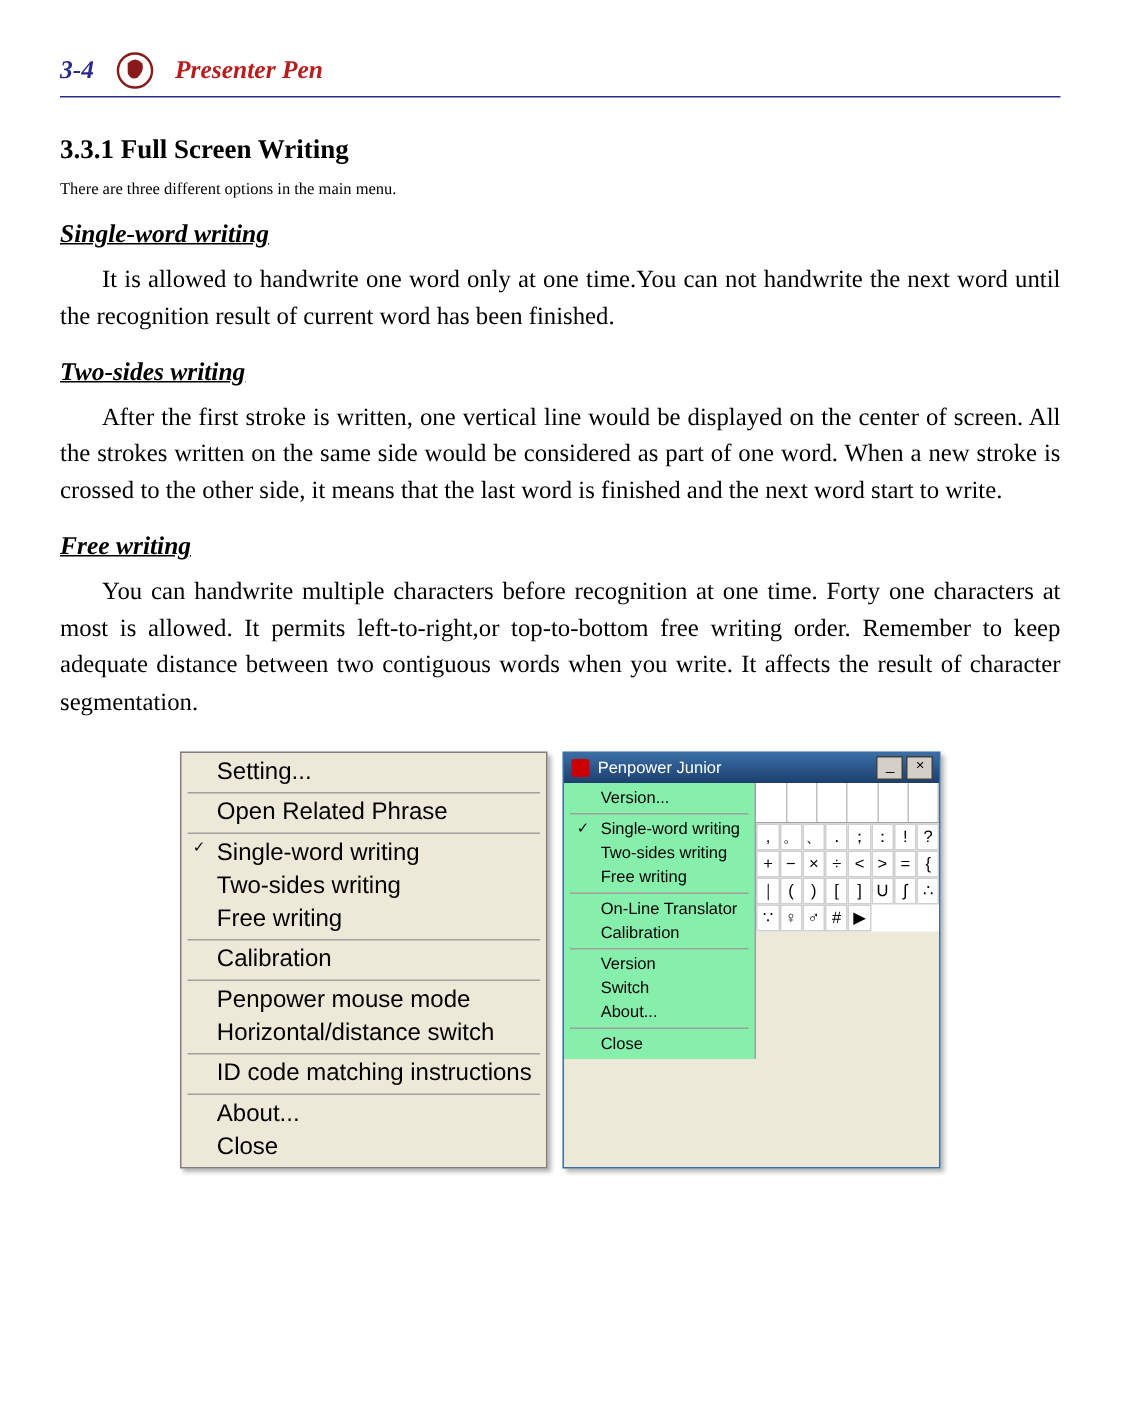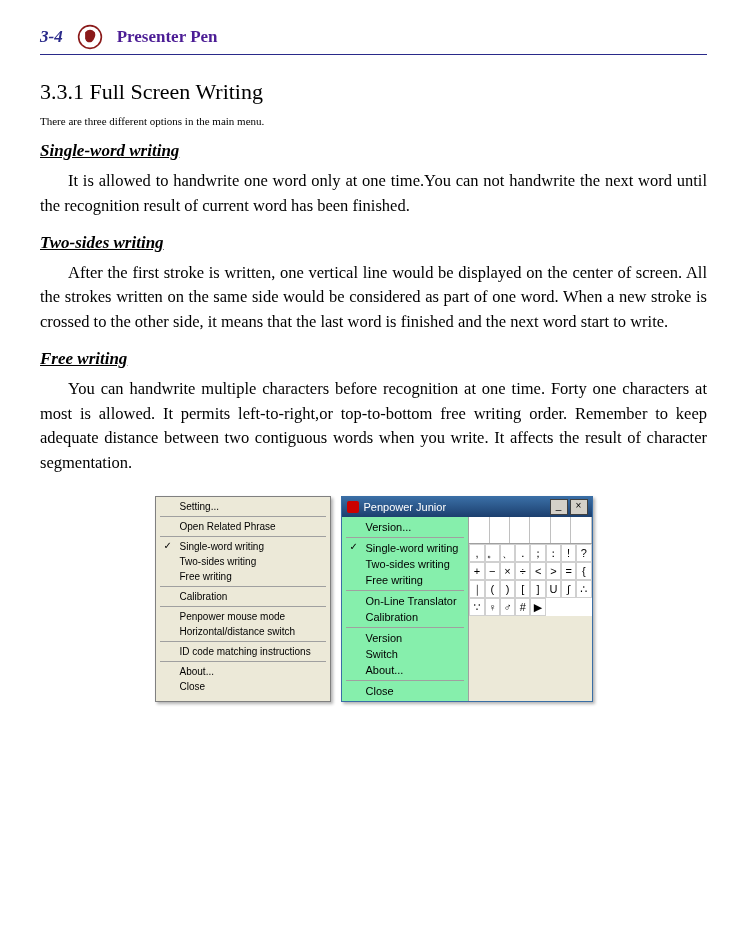--- a/index.html
+++ b/index.html
@@ -4,21 +4,21 @@
 <style>
   body {
     margin: 0;
     padding: 0;
     font-family: "Times New Roman", serif;
     background: #fff;
     color: #000;
     width: 747px;
   }
   .page {
-    padding: 24px 40px 40px 40px;
+    padding: 34px 40px 40px 40px;
   }
   .header-row {
     display: flex;
     align-items: center;
     border-bottom: 1.5px solid #2a2a8a;
     padding-bottom: 4px;
     margin-bottom: 24px;
   }
   .page-num {
     color: #2a2a8a;
@@ -29,21 +29,22 @@
   }
   .logo {
     width: 26px;
     height: 26px;
     margin-right: 14px;
     display: inline-flex;
     align-items: center;
     justify-content: center;
   }
   .header-title {
-    color: #4c1d95;
+    color: #b91c1c;
+    font-style: italic;
     font-weight: bold;
     font-size: 17px;
   }
   .para {
     font-size: 16.5px;
     line-height: 1.5;
     text-align: justify;
     margin: 0 0 10px 0;
     text-indent: 28px;
   }
@@ -54,22 +55,22 @@
     height: 20px;
     border: 1px solid #888;
     border-radius: 2px;
     background: linear-gradient(#f8f8f8,#e0e0e0);
     align-items: center;
     justify-content: center;
     margin: 0 2px;
   }
   .inline-icon svg { width:14px; height:14px; }
   .h3 {
-    font-size: 22px;
-    font-weight: normal;
+    font-size: 18px;
+    font-weight: bold;
     margin: 24px 0 10px 0;
   }
   .lead {
     font-size: 11px;
     margin: 0 0 14px 0;
   }
   .sub {
     font-size: 17px;
     font-weight: bold;
     font-style: italic;
@@ -78,21 +79,21 @@
   }
   
   .shots {
     display: flex;
     justify-content: center;
     gap: 10px;
     margin-top: 20px;
   }
   .menu-box {
     font-family: Tahoma, Arial, sans-serif;
-    font-size: 10px;
+    font-size: 16px;
     background: #ece9d8;
     border: 1px solid #808080;
     box-shadow: 2px 2px 3px rgba(0,0,0,0.3);
     padding: 2px;
     min-width: 170px;
   }
   .menu-item {
     padding: 2px 8px 2px 22px;
     position: relative;
     white-space: nowrap;

